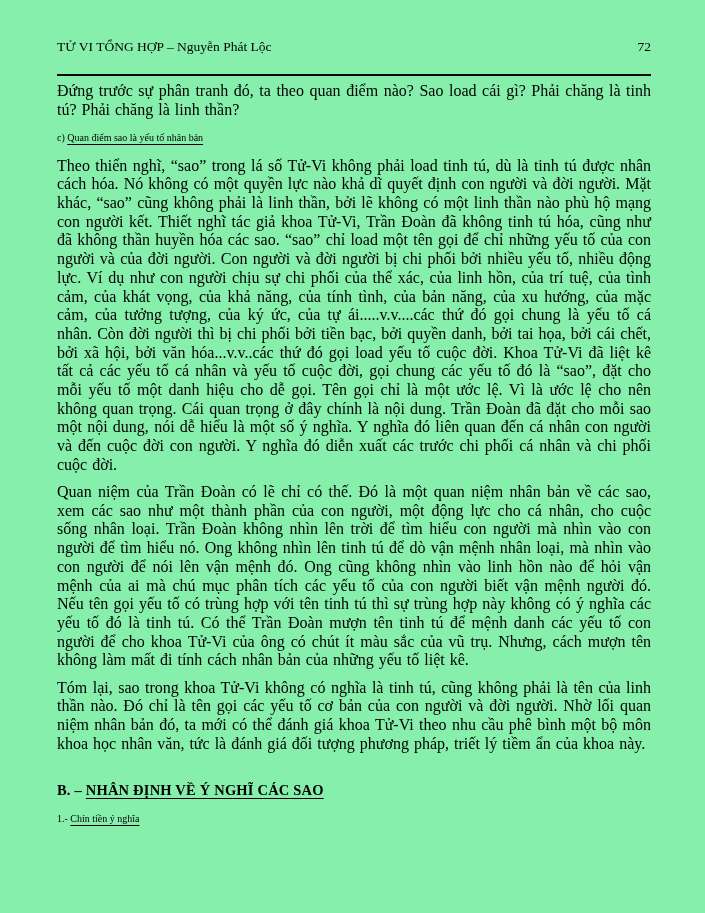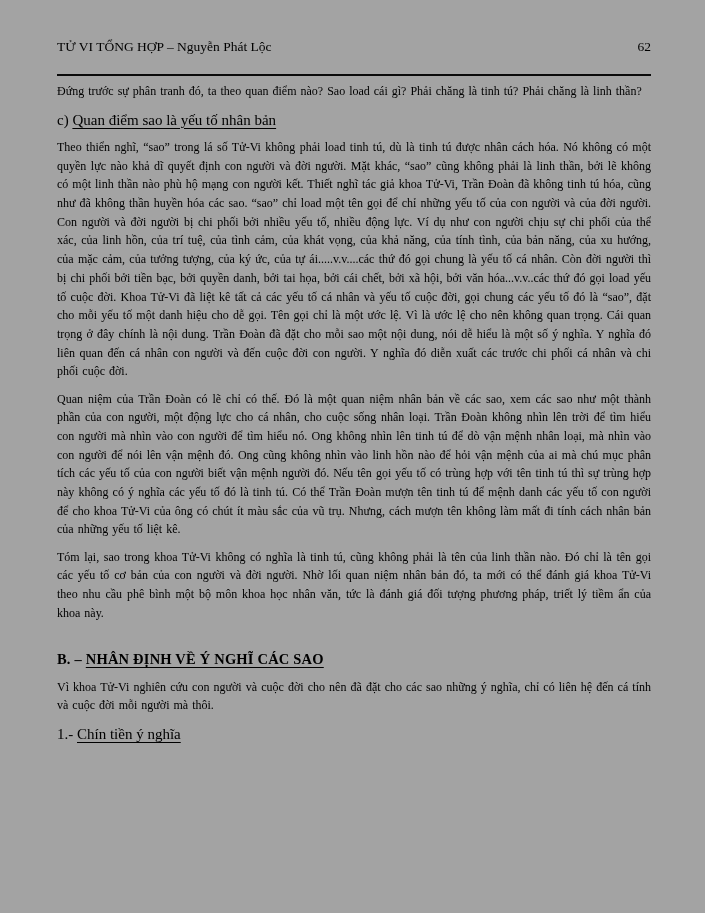--- a/index.html
+++ b/index.html
@@ -1,49 +1,49 @@
 <!DOCTYPE html>
 <html><head>
 <meta charset="utf-8">
 <style>
   html, body { margin: 0; padding: 0; background: #e8e8e8; }
   .page {
     position: relative;
     width: 705px;
     height: 913px;
     margin: 0 auto;
-    background: #a3a3a3;
+    background: #86efac;
     color: #000000;
     font-family: "Liberation Serif", "DejaVu Serif", serif;
     box-sizing: border-box;
     padding: 38px 54px 0 57px;
     overflow: hidden;
   }
   .header-row {
     display: flex;
     justify-content: space-between;
     align-items: baseline;
     font-size: 13.5px;
     line-height: 17px;
   }
   .header-rule {
     border: 0;
     border-bottom: 2px solid #0a0a0a;
     margin: 19px 0 0 0;
   }
   p.body-par {
-    font-size: 12px;
+    font-size: 16px;
     line-height: 18.7px;
     text-align: justify;
     margin: 8.5px 0 0 0;
     word-spacing: 1px;
   }
   p.first { margin-top: 6px; }
   .heading-line {
-    font-size: 15px;
+    font-size: 10px;
     line-height: 18.7px;
     margin: 10px 0 0 0;
   }
   .heading-line .ul {
     text-decoration: underline;
     text-underline-offset: 2.5px;
   }
   .heading-b {
     font-size: 14.5px;
     font-weight: bold;
@@ -56,35 +56,34 @@
     text-align: center;
   }
 </style>
 </head>
 <body>
 
 <div class="page">
 
   <div class="header-row">
     <span>TỬ VI TỔNG HỢP – Nguyễn Phát Lộc</span>
-    <span>62</span>
+    <span>72</span>
   </div>
 
   <hr class="header-rule">
 
   <p class="body-par first">Đứng trước sự phân tranh đó, ta theo quan điểm nào?  Sao load cái gì? Phải chăng là tinh tú? Phải chăng là linh thần?</p>
 
   <div class="heading-line"><span>c) </span><span class="ul">Quan điểm sao là yếu tố nhân bản</span></div>
 
   <p class="body-par">Theo thiển nghĩ, “sao” trong lá số Tử-Vi không phải load tinh tú, dù là tinh tú được nhân cách hóa.  Nó không có một quyền lực nào khả dĩ quyết định con người và đời người.  Mặt khác, “sao” cũng không phải là linh thần, bởi lẽ không có một linh thần nào phù hộ mạng con người kết.  Thiết nghĩ tác giả khoa Tử-Vi, Trần Đoàn đã không tinh tú hóa, cũng như đã không thần huyền hóa các sao.  “sao” chỉ load một tên gọi để chỉ những yếu tố của con người và của đời người.  Con người và đời người bị chi phối bởi nhiều yếu tố, nhiều động lực.  Ví dụ như con người chịu sự chi phối của thể xác, của linh hồn, của trí tuệ, của tình cảm, của khát vọng, của khả năng, của tính tình, của bản năng, của xu hướng, của mặc cảm, của tưởng tượng, của ký ức, của tự ái.....v.v....các thứ đó gọi chung là yếu tố cá nhân.  Còn đời người thì bị chi phối bởi tiền bạc, bởi quyền danh, bởi tai họa, bởi cái chết, bởi xã hội, bởi văn hóa...v.v..các thứ đó gọi load yếu tố cuộc đời.  Khoa Tử-Vi đã liệt kê tất cả các yếu tố cá nhân và yếu tố cuộc đời, gọi chung các yếu tố đó là “sao”, đặt cho mỗi yếu tố một danh hiệu cho dễ gọi.  Tên gọi chỉ là một ước lệ.  Vì là ước lệ cho nên không quan trọng.  Cái quan trọng ở đây chính là nội dung.  Trần Đoàn đã đặt cho mỗi sao một nội dung, nói dễ hiểu là một số ý nghĩa.  Y nghĩa đó liên quan đến cá nhân con người và đến cuộc đời con người.  Y nghĩa đó diễn xuất các trước chi phối cá nhân và chi phối cuộc đời.</p>
 
   <p class="body-par">Quan niệm của Trần Đoàn có lẽ chỉ có thế.  Đó là một quan niệm nhân bản về các sao, xem các sao như một thành phần của con người, một động lực cho cá nhân, cho cuộc sống nhân loại.  Trần Đoàn không nhìn lên trời để tìm hiểu con người mà nhìn vào con người để tìm hiểu nó.  Ong không nhìn lên tinh tú để dò vận mệnh nhân loại, mà nhìn vào con người để nói lên vận mệnh đó.  Ong cũng không nhìn vào linh hồn nào để hỏi vận mệnh của ai mà chú mục phân tích các yếu tố của con người biết vận mệnh người đó.  Nếu tên gọi yếu tố có trùng hợp với tên tinh tú thì sự trùng hợp này không có ý nghĩa các yếu tố đó là tinh tú.  Có thể Trần Đoàn mượn tên tinh tú để mệnh danh các yếu tố con người để cho khoa Tử-Vi của ông có chút ít màu sắc của vũ trụ.  Nhưng, cách mượn tên không làm mất đi tính cách nhân bản của những yếu tố liệt kê.</p>
 
   <p class="body-par">Tóm lại, sao trong khoa Tử-Vi không có nghĩa là tinh tú, cũng không phải là tên của linh thần nào.  Đó chỉ là tên gọi các yếu tố cơ bản của con người và đời người.  Nhờ lối quan niệm nhân bản đó, ta mới có thể đánh giá khoa Tử-Vi theo nhu cầu phê bình một bộ môn khoa học nhân văn, tức là đánh giá đối tượng phương pháp, triết lý tiềm ẩn của khoa này.</p>
 
   <div class="heading-line heading-b"><span>B. – </span><span class="ul">NHÂN ĐỊNH VỀ Ý NGHĨ CÁC SAO</span></div>
 
-  <p class="body-par">Vì khoa Tử-Vi nghiên cứu con người và cuộc đời cho nên đã đặt cho các sao những ý nghĩa, chỉ có liên hệ đến cá tính và cuộc đời mỗi người mà thôi.</p>
 
   <div class="heading-line"><span>1.- </span><span class="ul">Chín tiền ý nghĩa</span></div>
 
 
 </div>
 
 </body></html>

